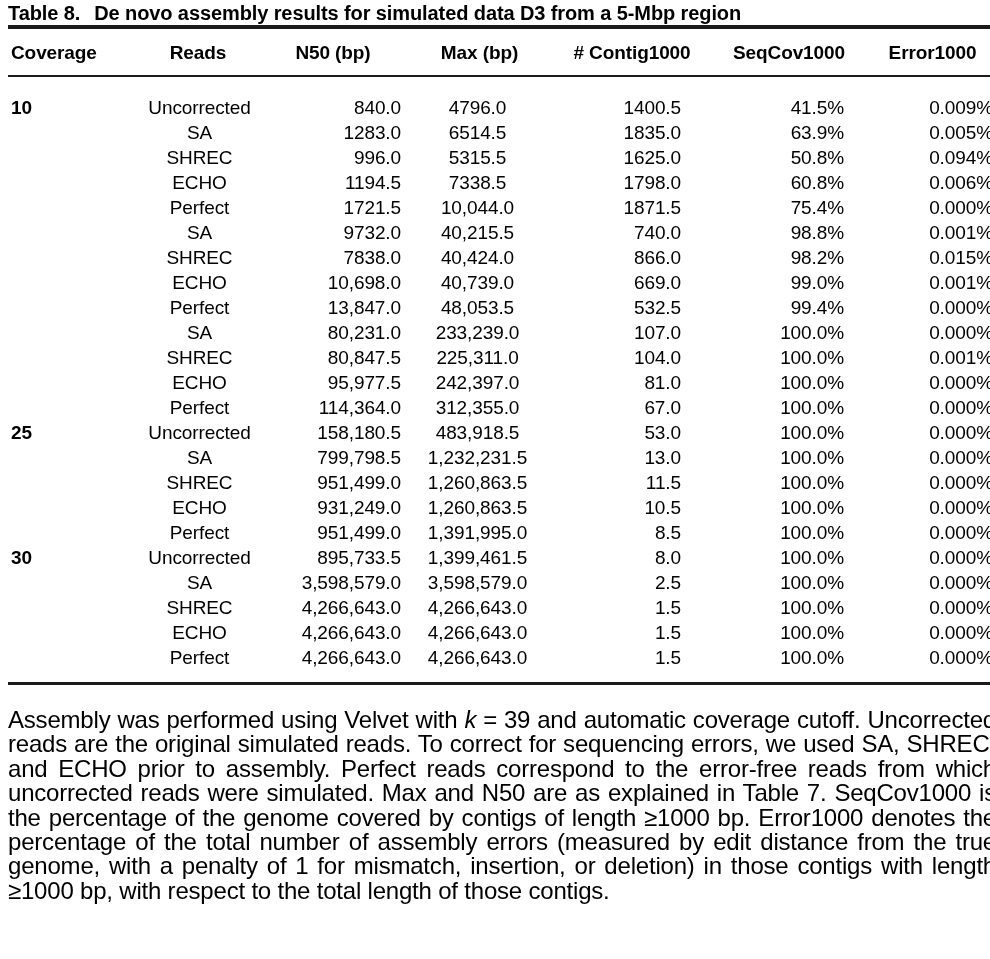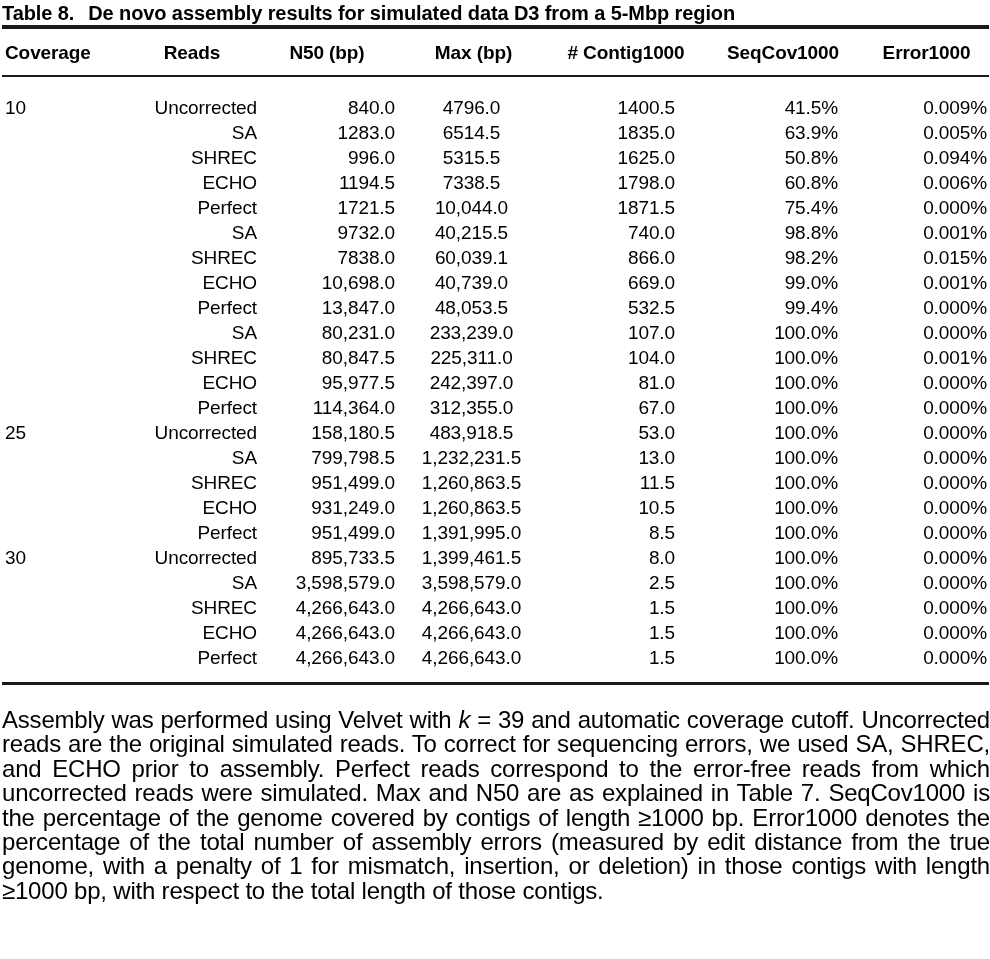--- a/index.html
+++ b/index.html
@@ -8,21 +8,21 @@
     --background: #ffffff;
   }
   * { margin: 0; padding: 0; box-sizing: border-box; }
   html, body {
     width: 990px; height: 959px;
     background: var(--background);
     color: var(--text);
     font-family: "Liberation Sans", sans-serif;
     overflow: hidden;
   }
-  .page { width: 990px; height: 686px; padding: 2px 0 0 2px; }
+  .page { width: 990px; height: 686px; padding: 2px 0 0 8px; }
 
   
   .caption {
     font-size: 20px;
     font-weight: bold;
     line-height: 23px;
     letter-spacing: -0.1px;
   }
   .cap-label { font-weight: 800; margin-right: 14px; }
   .species { font-style: italic; }
@@ -49,22 +49,22 @@
     line-height: 25px;
     height: 25px;
     white-space: nowrap;
   }
   tbody tr:first-child td { padding-top: 18px; }
   tbody tr:last-child  td { padding-bottom: 12px; }
 
   th.c0 { text-align: left; padding-left: 3px; }
   th.c1, th.c2, th.c3, th.c4, th.c5, th.c6 { text-align: center; }
 
-  td.c0 { text-align: left;  padding-left: 3px; }
-  td.c1 { text-align: right;  padding-left: 3px; }
+  td.c0 { text-align: left;  padding-left: 3px; font-weight: bold; }
+  td.c1 { text-align: center;  padding-left: 3px; }
   td.c2 { text-align: right; padding-right: 2px; }
   td.c3 { text-align: center; padding-right: 4px; }
   td.c4 { text-align: right; padding-right: 27px; }
   td.c5 { text-align: right; padding-right: 26px; }
   td.c6 { text-align: right; padding-right: 2px; }
 
   
   .footnote {
     margin-top: 23px;
     width: 988px;
@@ -157,21 +157,21 @@
           <td class="c2">9732.0</td>
           <td class="c3">40,215.5</td>
           <td class="c4">740.0</td>
           <td class="c5">98.8%</td>
           <td class="c6">0.001%</td>
         </tr>
         <tr>
           <td class="c0"></td>
           <td class="c1">SHREC</td>
           <td class="c2">7838.0</td>
-          <td class="c3">60,039.1</td>
+          <td class="c3">40,424.0</td>
           <td class="c4">866.0</td>
           <td class="c5">98.2%</td>
           <td class="c6">0.015%</td>
         </tr>
         <tr>
           <td class="c0"></td>
           <td class="c1">ECHO</td>
           <td class="c2">10,698.0</td>
           <td class="c3">40,739.0</td>
           <td class="c4">669.0</td>

